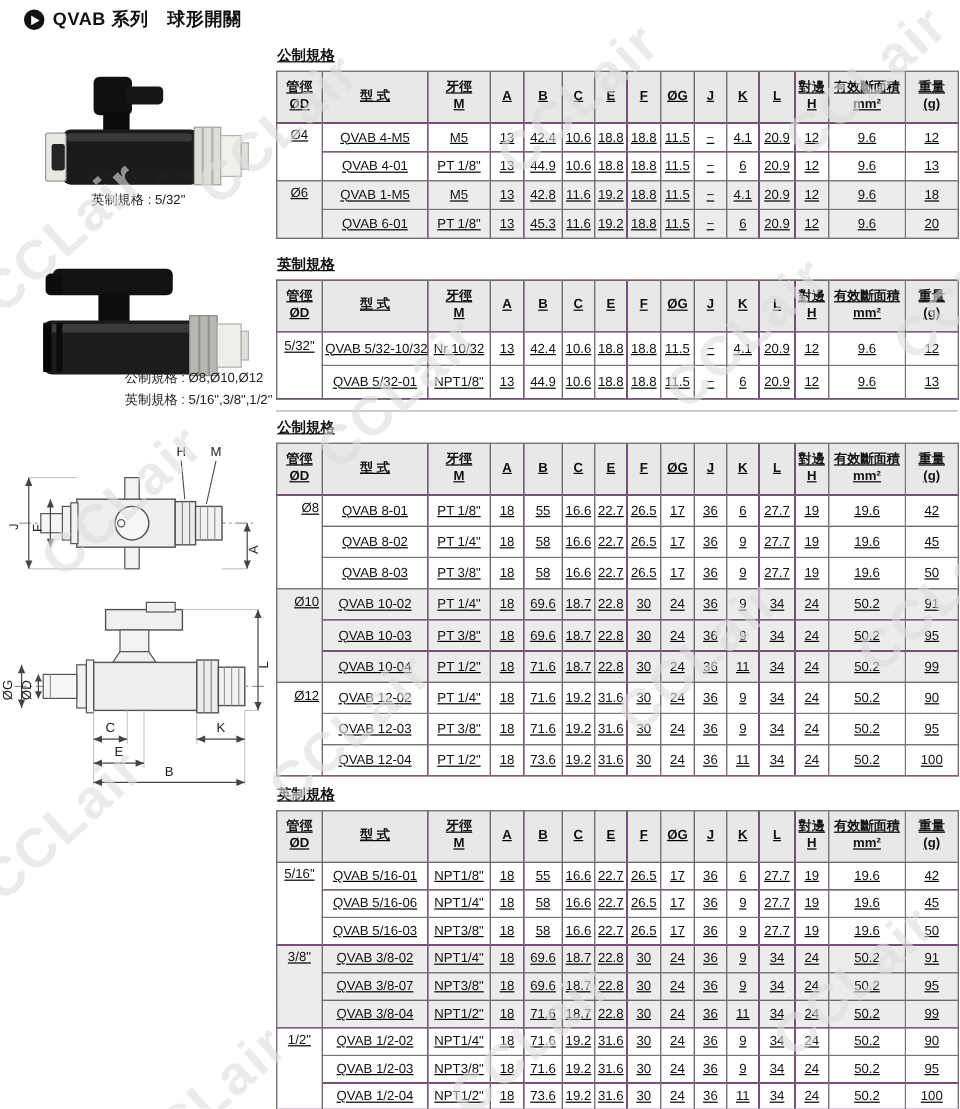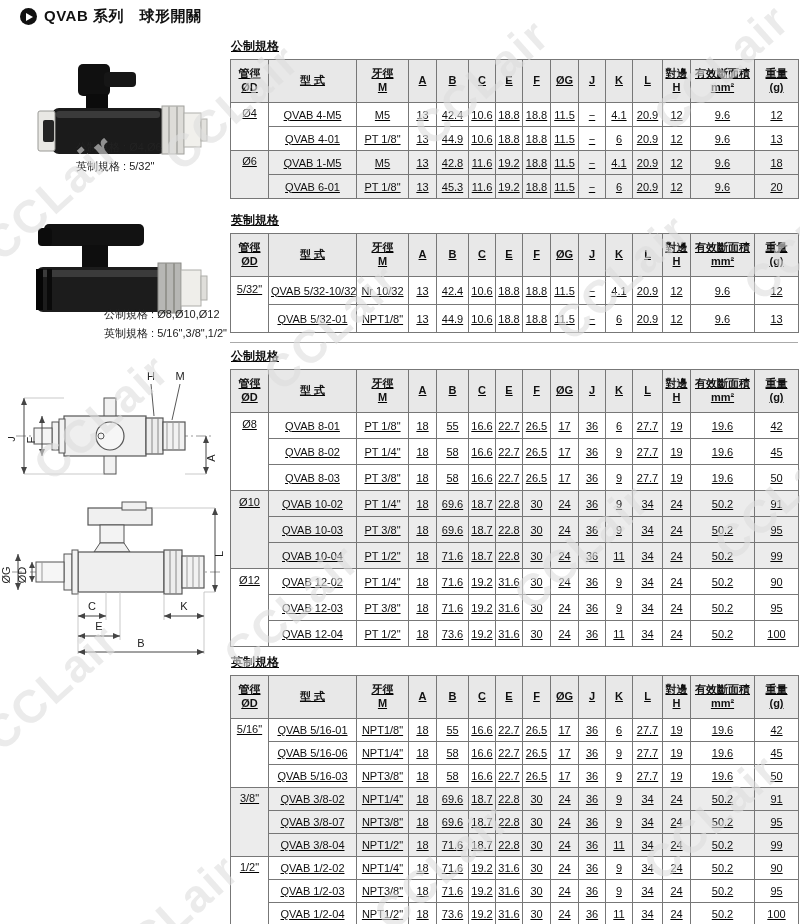--- a/index.html
+++ b/index.html
@@ -34,21 +34,21 @@
   table.spec{border:1.5px solid #444;}
   table.spec th{background:#e8e8e8;font-weight:bold;height:42px;line-height:1.25;}
   table.spec td{background:#fff;}
   table.spec tr.shade td{background:#ececec;}
   td.od{font-size:11px;vertical-align:top;background:#fff !important;}
   table.spec tr.shade-od td.od{background:#ececec !important;}
   td.model,td.thread{text-align:left;padding-left:6px;}
   td.area{font-size:12.5px;}
   .t0 td{height:23px;} .t1 td{height:27px;} .t2 td{height:25px;} .t3 td{height:22px;}
   .t0 td.od{padding-top:4px;} .t1 td.od{padding-top:6px;}
-  .t2 td.od{padding-top:5px;} .t3 td.od{padding-top:4px;}
+  .t2 td.od{padding-top:5px;text-align:right;} .t3 td.od{padding-top:4px;}
 </style>
 </head>
 <body>
 
 <div id="page">
 
   <div id="wm-layer">
       <span class="wm" style="left: -30px; top: 170px;">CCLair</span>
       <span class="wm" style="left: 150px; top: 80px;">CCLair</span>
       <span class="wm" style="left: 400px; top: 55px;">CCLair</span>

